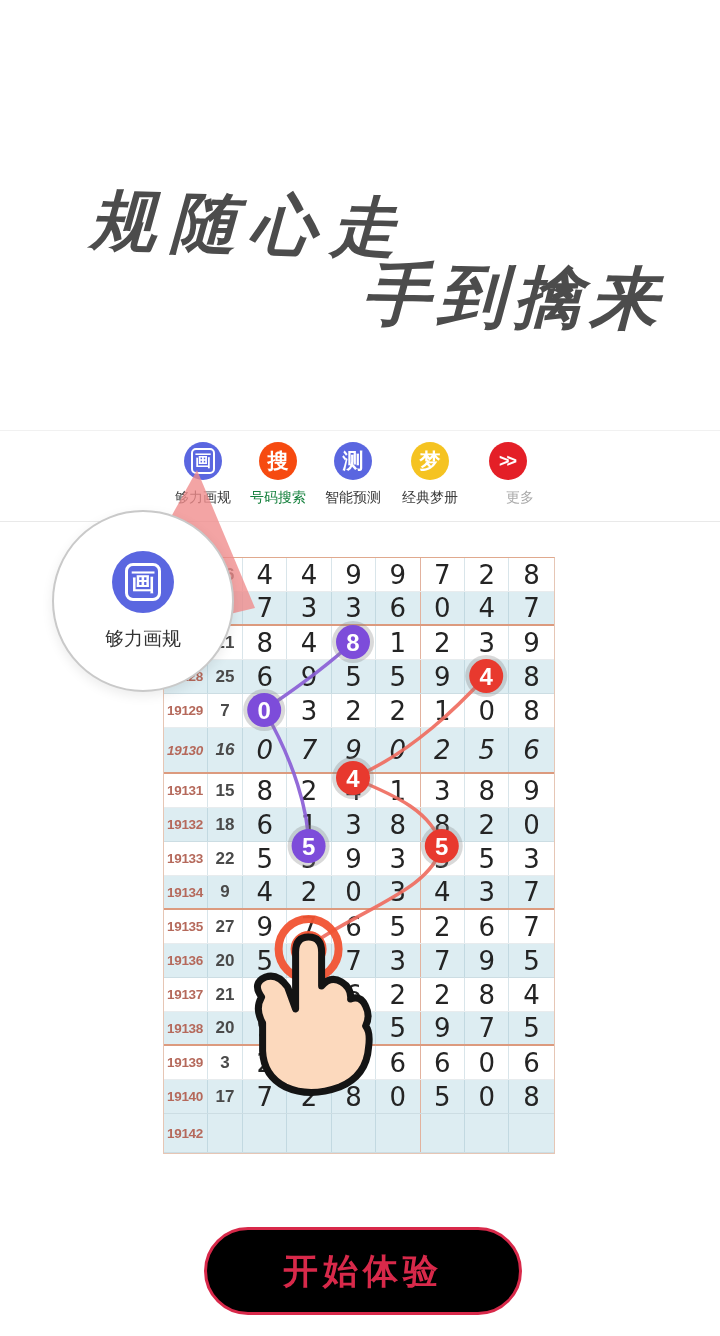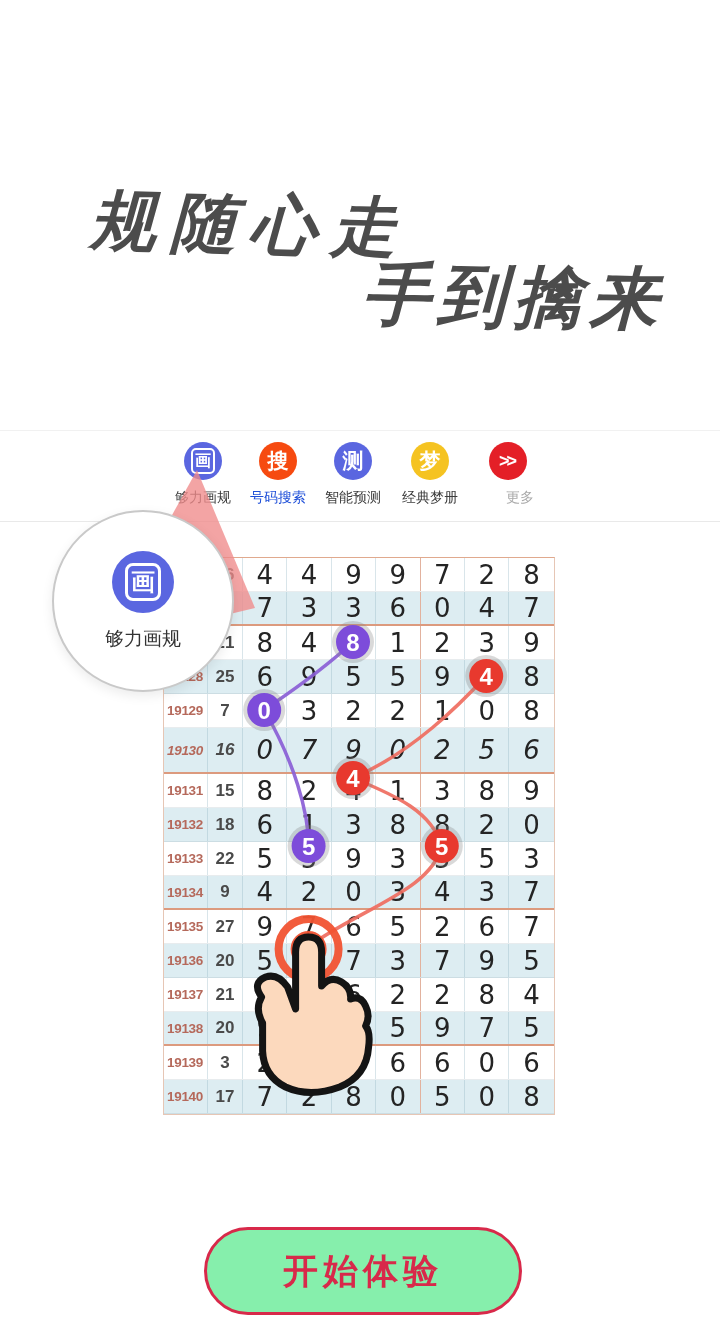--- a/index.html
+++ b/index.html
@@ -37,21 +37,21 @@
   .cell{display:flex;align-items:center;justify-content:center;box-sizing:border-box;height:100%;
         border-right:1px solid rgba(140,175,190,.33);}
   .cell.issue{width:44px;justify-content:flex-start;padding-left:3px;font-size:13.5px;font-weight:bold;
               color:#b5695b;letter-spacing:-.3px;}
   .cell.count{width:35px;font-size:17px;font-weight:bold;color:#4a4a4a;}
   .cell.digit{width:44.4px;font-size:26px;color:#242424;font-family:"DejaVu Sans",sans-serif;}
   .cell.strong{border-right:1px solid #e2b29e;}
   .cell.last{border-right:none;}
   .overlay-svg{position:absolute;left:0;top:0;z-index:5;pointer-events:none;}
   
-  .cta{position:absolute;left:204px;top:1227px;width:312px;height:82px;background:#86efac;
+  .cta{position:absolute;left:204px;top:1227px;width:312px;height:82px;background:#000000;
        border:3px solid #d8294a;border-radius:44px;color:#d8294a;font-size:35px;font-weight:bold;
        letter-spacing:5px;display:flex;align-items:center;justify-content:center;z-index:2;}
 </style>
 </head>
 <body>
 
 <div class="screen">
 
   <div class="hero-line hero-1">规随心走</div>
   <div class="hero-line hero-2">手到擒来</div>
@@ -60,21 +60,21 @@
       <div class="tool-item" style="left: 164px;">
         <div class="tool-circle" style="background: rgb(90, 102, 224);">
           <span class="tool-frame">画</span>
         </div>
         <div class="tool-label" style="color: rgb(60, 60, 60);">够力画规</div>
       </div>
       <div class="tool-item" style="left: 239px;">
         <div class="tool-circle" style="background: rgb(246, 74, 16);">
           <span>搜</span>
         </div>
-        <div class="tool-label" style="color: #1d4ed8;">号码搜索</div>
+        <div class="tool-label" style="color: #15803d;">号码搜索</div>
       </div>
       <div class="tool-item" style="left: 314px;">
         <div class="tool-circle" style="background: rgb(90, 102, 224);">
           <span>测</span>
         </div>
         <div class="tool-label" style="color: rgb(60, 60, 60);">智能预测</div>
       </div>
       <div class="tool-item" style="left: 391px;">
         <div class="tool-circle" style="background: rgb(245, 195, 33);">
           <span>梦</span>
@@ -269,20 +269,31 @@
       <div class="t-row blue" style="height: 34px;">
         <div class="cell issue">19140</div>
         <div class="cell count">17</div>
         <div class="cell digit">7</div>
         <div class="cell digit">2</div>
         <div class="cell digit">8</div>
         <div class="cell digit strong">0</div>
         <div class="cell digit">5</div>
         <div class="cell digit">0</div>
         <div class="cell digit last">8</div>
+      </div>
+      <div class="t-row blue" style="height: 39px;">
+        <div class="cell issue">19142</div>
+        <div class="cell count"></div>
+        <div class="cell digit"></div>
+        <div class="cell digit"></div>
+        <div class="cell digit"></div>
+        <div class="cell digit strong"></div>
+        <div class="cell digit"></div>
+        <div class="cell digit"></div>
+        <div class="cell digit last"></div>
       </div>
     </div>
 
   <svg class="overlay-svg" width="720" height="1336" id="overlay">
       <path fill="none" stroke="#8a5ed6" stroke-width="3.5" opacity="0.92" d="M353,642 C316,676 278.2,700 264.2,710 C294.2,762 308.6,812 308.6,846"></path>
       <path fill="none" stroke="#ef6d60" stroke-width="3.5" opacity="0.92" d="M486.2,676 C460.2,704 413,752 353,778"></path>
       <path fill="none" stroke="#ef6d60" stroke-width="3.5" opacity="0.92" d="M353,778 C397,796 431.79999999999995,812 441.79999999999995,846"></path>
       <path fill="none" stroke="#ef6d60" stroke-width="3.5" opacity="0.92" d="M441.79999999999995,846 C431.79999999999995,888 368.6,906 316.6,941"></path>
       <circle cx="353" cy="642" r="21" fill="rgba(128,128,128,0.30)"></circle>
       <circle cx="353" cy="642" r="17" fill="#7d4cda"></circle>

